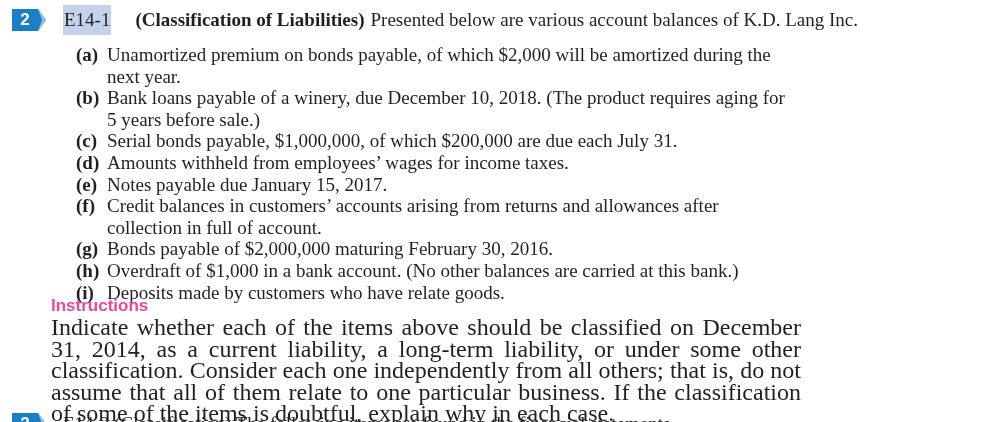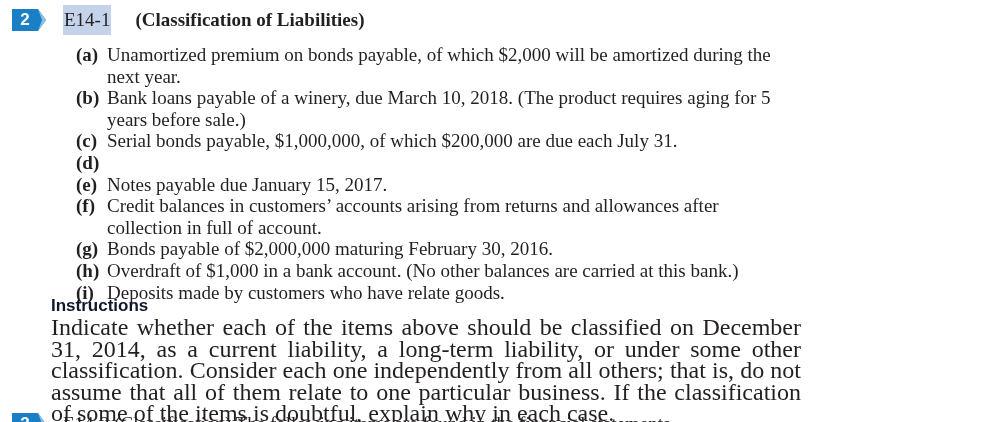--- a/index.html
+++ b/index.html
@@ -29,21 +29,21 @@
     .items {
       position: absolute; left: 76px; top: 44px; width: 860px;
       font-family: "Liberation Serif", serif; font-size: 19px; line-height: 21.6px;
     }
     .item { display: flex; }
     .item-label { width: 31px; flex: 0 0 31px; font-weight: bold; }
     .item-text { flex: 1; width: 690px; max-width: 690px; }
     .instr-head {
       position: absolute; left: 51px; top: 296px;
       font-family: "Liberation Sans", sans-serif; font-weight: bold;
-      font-size: 17px; color: #0f172a;
+      font-size: 17px; color: #ec4899;
     }
     .instr-body {
       position: absolute; left: 51px; top: 317px; width: 750px;
       font-family: "Liberation Serif", serif; font-size: 24px; line-height: 21.6px;
       text-align: justify;
     }
     .next-ex {
       position: absolute; left: 12px; top: 412px; height: 24px;
       display: flex; align-items: center; white-space: nowrap;
       font-family: "Liberation Serif", serif; font-size: 19px;
@@ -57,37 +57,39 @@
   <div class="ex-head">
     <span class="badge">
       <svg width="34" height="22" viewBox="0 0 34 22">
         <polygon points="0,0 26,0 34,11 26,22 0,22" fill="#1a7fc4"></polygon>
         <polygon points="26,0 34,11 26,22 30,11" fill="#8cbfe6"></polygon>
       </svg>
       <span class="badge-num">2</span>
     </span>
     <span class="ex-id">E14-1</span>
     <span class="ex-title">(Classification of Liabilities)</span>
+    <span class="ex-intro">Presented below are various account balances of K.D. Lang Inc.</span>
   </div>
 
   <div class="items">
     <div class="item">
       <span class="item-label">(a)</span>
       <span class="item-text">Unamortized premium on bonds payable, of which $2,000 will be amortized during the next year.</span>
     </div>
     <div class="item">
       <span class="item-label">(b)</span>
-      <span class="item-text">Bank loans payable of a winery, due March 10, 2018. (The product requires aging for 5 years before sale.)</span>
+      <span class="item-text">Bank loans payable of a winery, due December 10, 2018. (The product requires aging for 5 years before sale.)</span>
     </div>
     <div class="item">
       <span class="item-label">(c)</span>
       <span class="item-text">Serial bonds payable, $1,000,000, of which $200,000 are due each July 31.</span>
     </div>
     <div class="item">
       <span class="item-label">(d)</span>
+      <span class="item-text">Amounts withheld from employees’ wages for income taxes.</span>
     </div>
     <div class="item">
       <span class="item-label">(e)</span>
       <span class="item-text">Notes payable due January 15, 2017.</span>
     </div>
     <div class="item">
       <span class="item-label">(f)</span>
       <span class="item-text">Credit balances in customers’ accounts arising from returns and allowances after collection in full of account.</span>
     </div>
     <div class="item">

